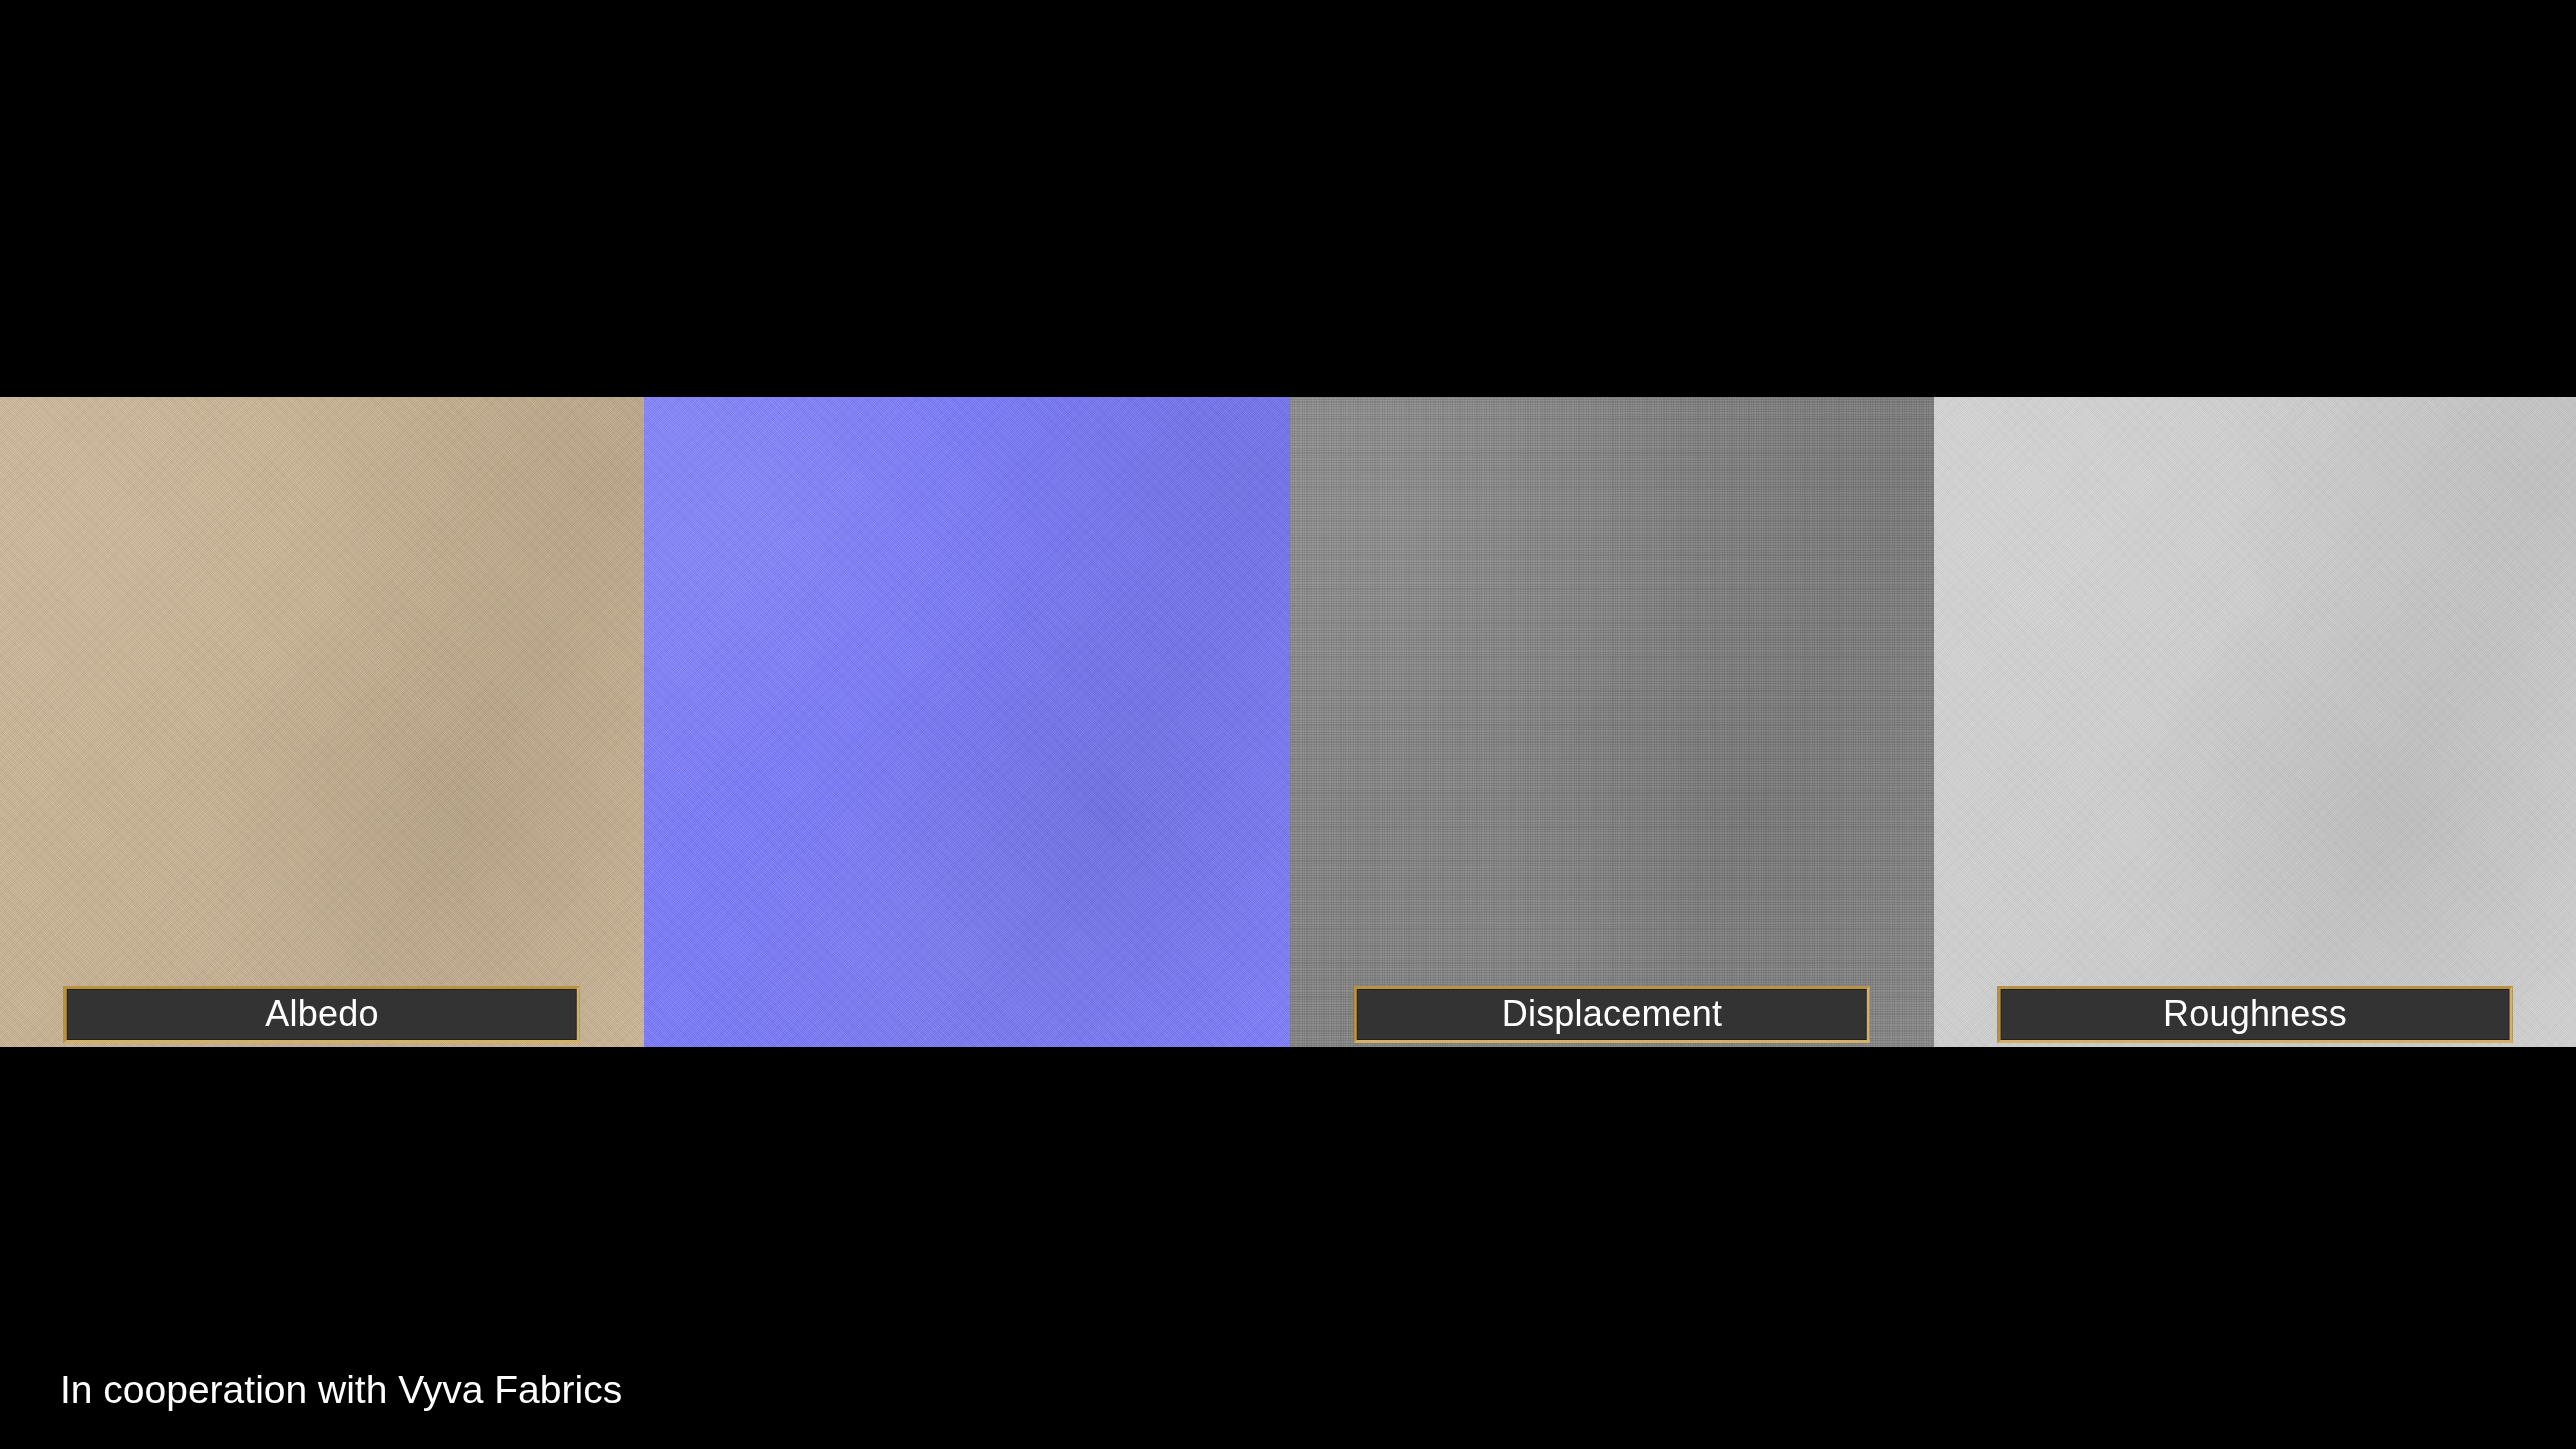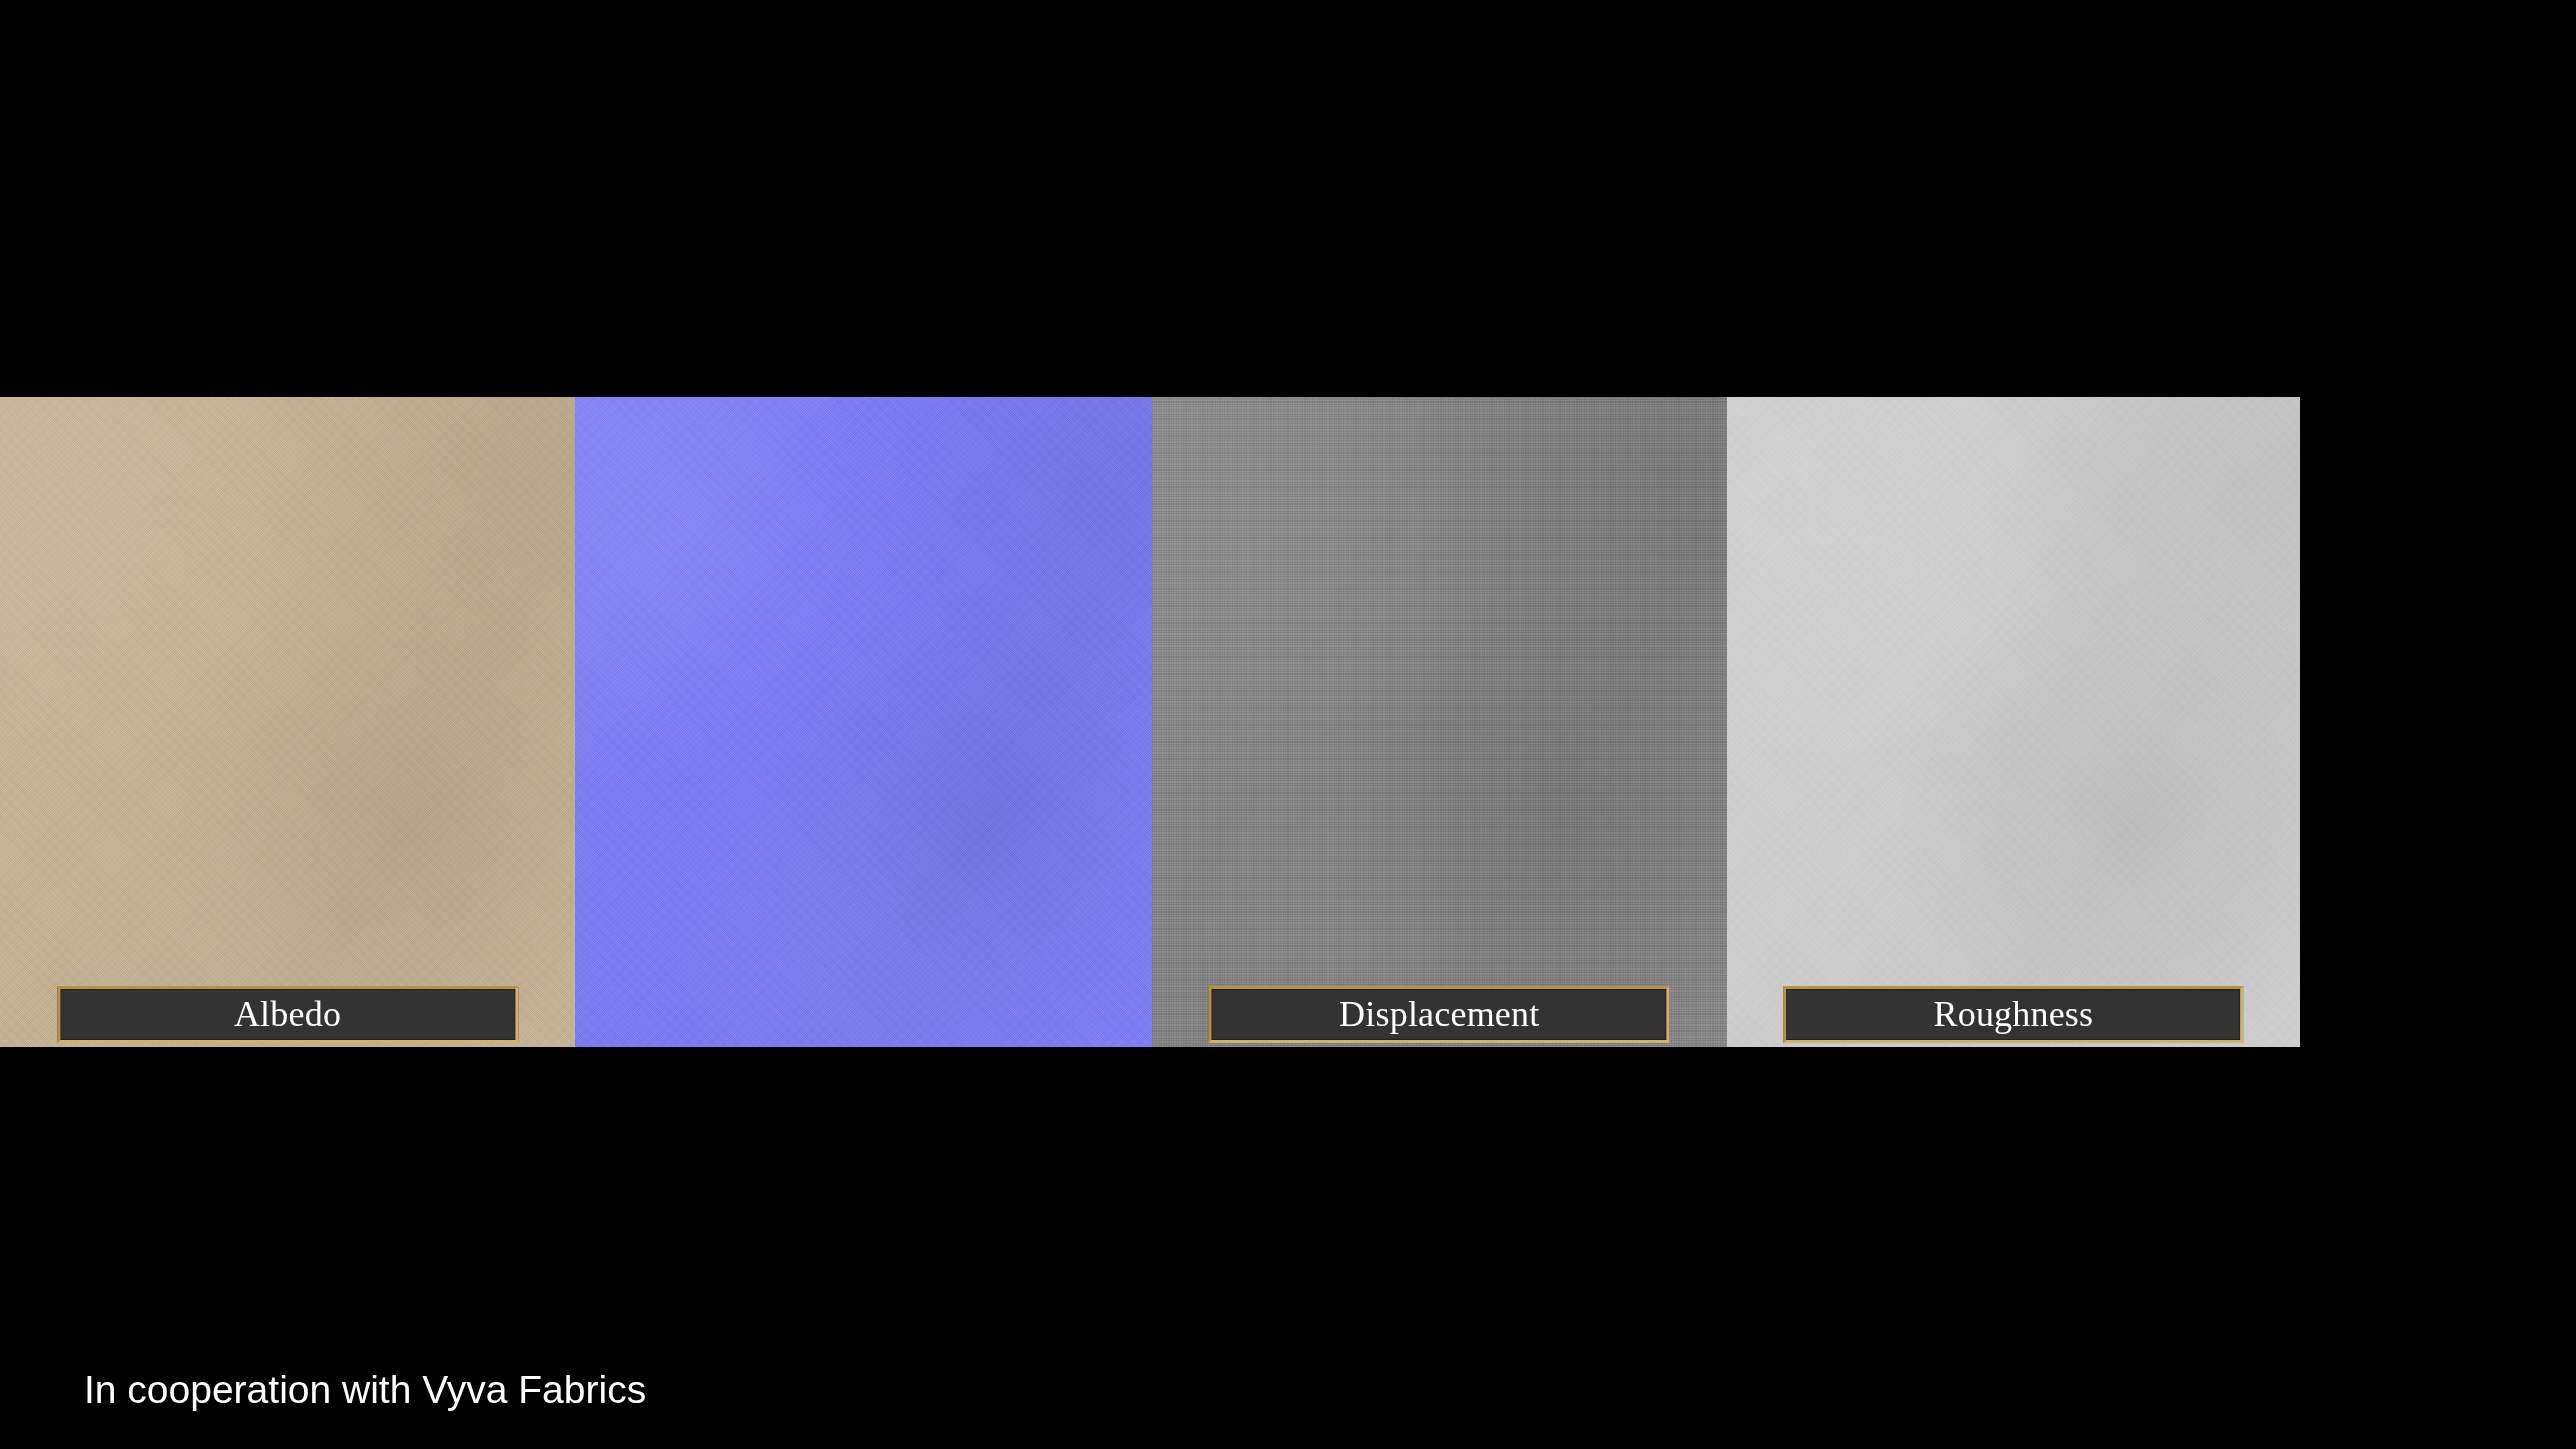--- a/index.html
+++ b/index.html
@@ -21,26 +21,25 @@
     width: 2576px;
     height: 1449px;
     background: #000000;
   }
 
   
   .texture-strip {
     position: absolute;
     left: 0;
     top: 397px;
-    width: 2300px;
+    width: 2576px;
     height: 651px;
     display: flex;
     flex-direction: row;
     background: #000000;
-    font-family: Liberation Serif, serif;
   }
 
   .texture-panel {
     position: relative;
     height: 100%;
     overflow: hidden;
   }
 
   
   .tex-surface {
@@ -134,21 +133,20 @@
   }
 
   .footer-left {
     position: absolute;
     left: 60px;
     top: 1370px;
     color: #ffffff;
     font-size: 39px;
     line-height: 1;
     white-space: nowrap;
-    margin-left: 24px;
   }
 
   .footer-right {
     position: absolute;
     right: 60px;
     top: 1370px;
     color: #ffffff;
     font-size: 39px;
     line-height: 1;
     white-space: nowrap;

